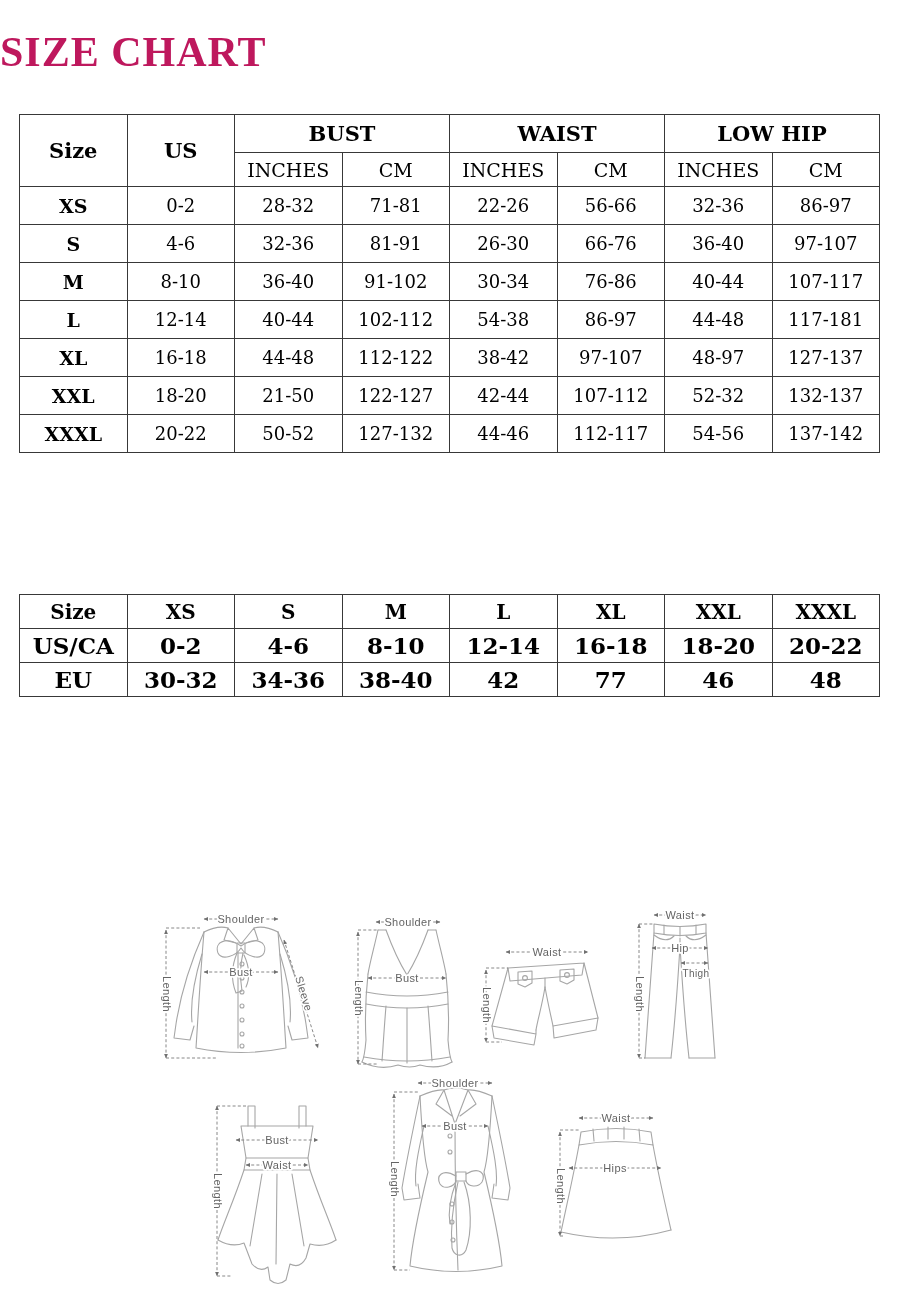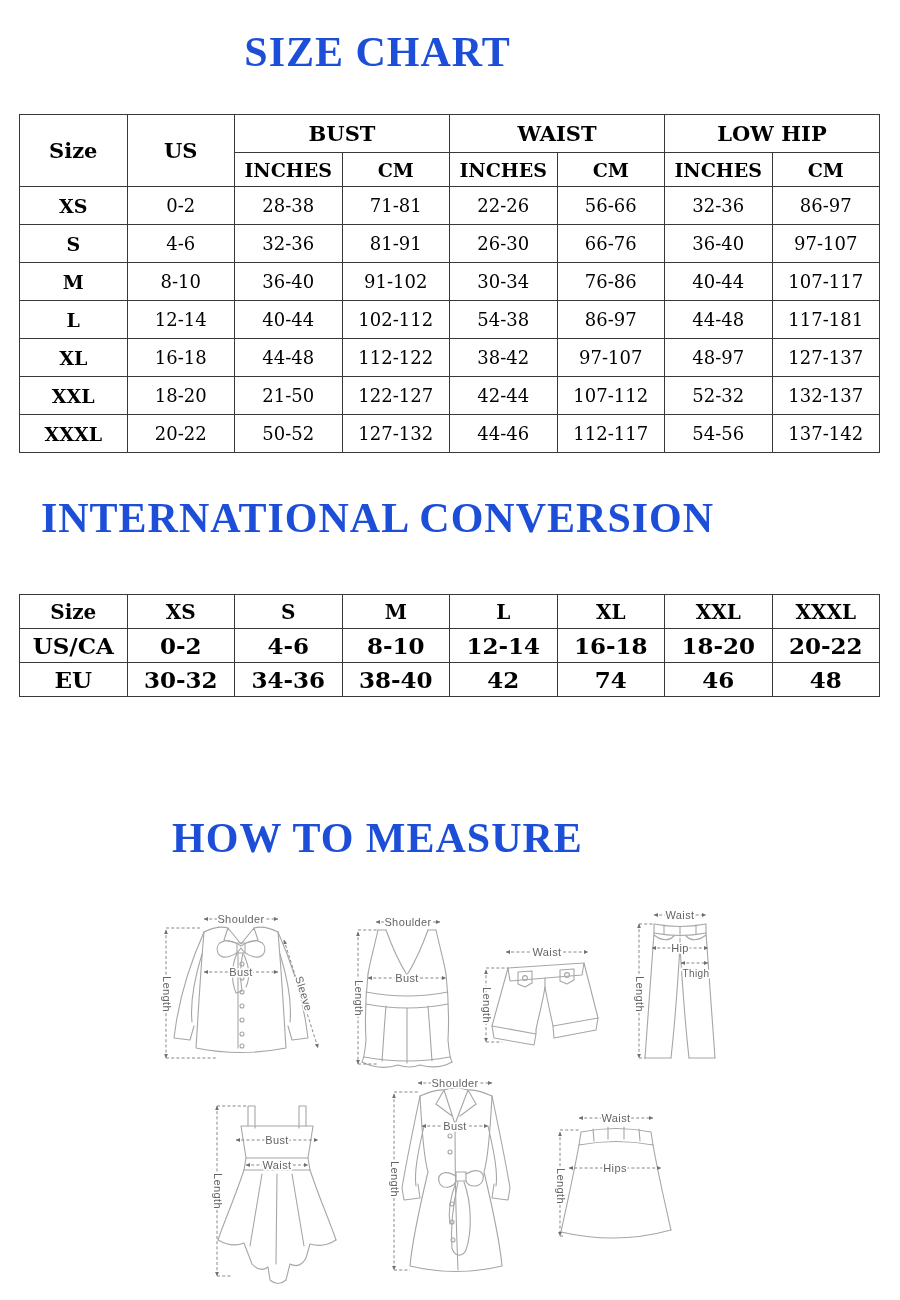--- a/index.html
+++ b/index.html
@@ -1,31 +1,31 @@
 <!DOCTYPE html>
 <html><head>
 <meta charset="utf-8">
 <style>
   html,body{margin:0;padding:0;background:#ffffff;}
   .page{position:relative;width:900px;height:1300px;background:#fff;overflow:hidden;
         font-family:"Liberation Serif",serif;color:#151515;}
-  .title{position:absolute;left:0;width:755px;text-align:center;
+  .title{position:absolute;left:0;width:755px;text-align:left;
          font-family:"Liberation Serif",serif;font-weight:700;font-size:42px;
-         letter-spacing:1px;color:#1d4ed8;white-space:nowrap;}
+         letter-spacing:1px;color:#be185d;white-space:nowrap;}
   #title-size{top:28px;}
   #title-conv{top:494px;}
   #title-measure{top:814px;}
 
   table.sheet{position:absolute;left:19px;width:861px;border-collapse:collapse;
               table-layout:fixed;font-family:"DejaVu Serif",serif;color:#000000;}
   table.sheet th,table.sheet td{border:1.5px solid #383838;text-align:center;
               vertical-align:middle;padding:0;overflow:hidden;}
   #size-table{top:114px;}
   #size-table tr.hr1 th{height:37px;font-size:21px;font-weight:700;}
-  #size-table tr.hr2 th{height:33px;font-size:19px;font-weight:700;margin-top:33px;}
+  #size-table tr.hr2 th{height:33px;font-size:19px;font-weight:400;margin-top:33px;}
   #size-table td{height:37px;font-size:18px;font-weight:400;}
   #size-table td.sz{font-weight:700;font-size:19px;}
   #conv-table{top:594px;}
   #conv-table th{height:33px;font-size:20px;font-weight:700;}
   #conv-table td{height:33px;font-size:23px;font-weight:700;}
 
   .fig{position:absolute;}
   .garment{stroke:#a6a6a6;stroke-width:1.1;fill:none;stroke-linecap:round;stroke-linejoin:round;}
   .meas{stroke:#7c7c7c;stroke-width:0.9;fill:none;stroke-dasharray:3 2.2;}
   .lbl{font-family:"Liberation Sans","DejaVu Sans",sans-serif;font-size:11px;fill:#646464;
@@ -63,21 +63,21 @@
       <th>INCHES</th>
       <th>CM</th>
       <th>INCHES</th>
       <th>CM</th>
       <th>INCHES</th>
       <th>CM</th>
     </tr>
     <tr>
       <td class="sz">XS</td>
       <td>0-2</td>
-      <td>28-38</td>
+      <td>28-32</td>
       <td>71-81</td>
       <td>22-26</td>
       <td>56-66</td>
       <td>32-36</td>
       <td>86-97</td>
     </tr>
     <tr>
       <td class="sz">S</td>
       <td>4-6</td>
       <td>32-36</td>
@@ -133,21 +133,20 @@
       <td>50-52</td>
       <td>127-132</td>
       <td>44-46</td>
       <td>112-117</td>
       <td>54-56</td>
       <td>137-142</td>
     </tr>
   </tbody>
     </table>
 
-  <div class="title" id="title-conv">INTERNATIONAL CONVERSION</div>
 
   <table class="sheet" id="conv-table">
     <colgroup>
         <col>
         <col>
         <col>
         <col>
         <col>
         <col>
         <col>
@@ -173,28 +172,27 @@
       <td>16-18</td>
       <td>18-20</td>
       <td>20-22</td>
     </tr>
     <tr>
       <td>EU</td>
       <td>30-32</td>
       <td>34-36</td>
       <td>38-40</td>
       <td>42</td>
-      <td>74</td>
+      <td>77</td>
       <td>46</td>
       <td>48</td>
     </tr>
   </tbody>
     </table>
 
-  <div class="title" id="title-measure">HOW TO MEASURE</div>
 
   <svg class="fig" style="left:156px;top:908px" width="178" height="164" viewBox="0 0 178 164">
     <defs>
       <marker id="ah" viewBox="0 0 10 10" refX="8.5" refY="5" markerWidth="5.5" markerHeight="5.5" orient="auto-start-reverse">
           <path d="M0,1 L9,5 L0,9 z" fill="#707070"></path>
         </marker>
     </defs>
     <g class="garment">
       <path d="M48,24 Q62,17 72,20 M122,24 Q108,17 98,20"></path>
       <path d="M72,20 L85,36 L98,20 M72,20 L68,32 L80,35 M98,20 L102,32 L90,35"></path>

